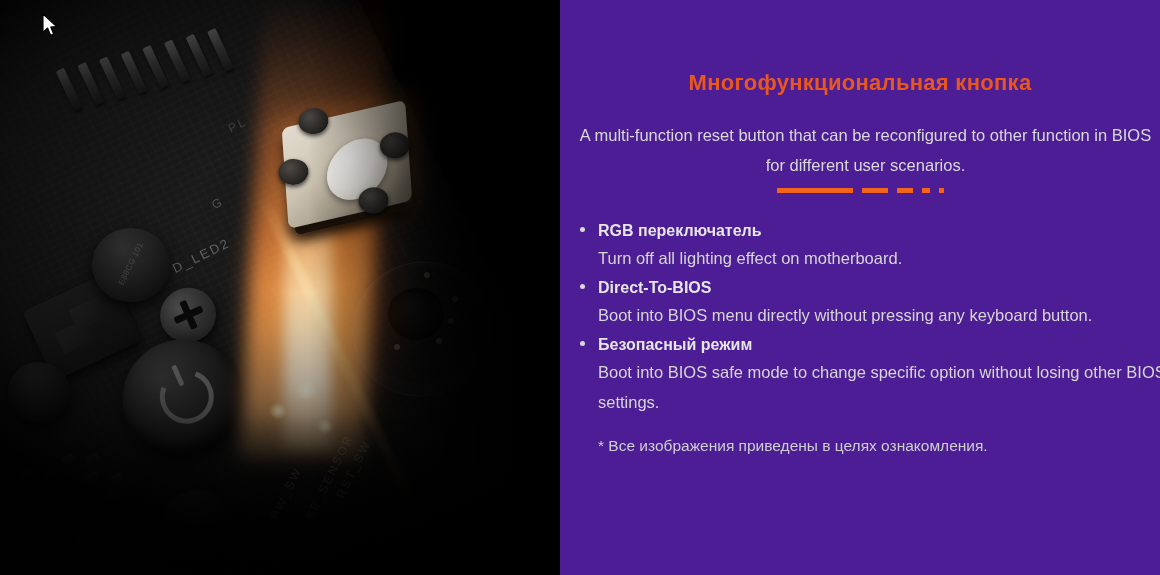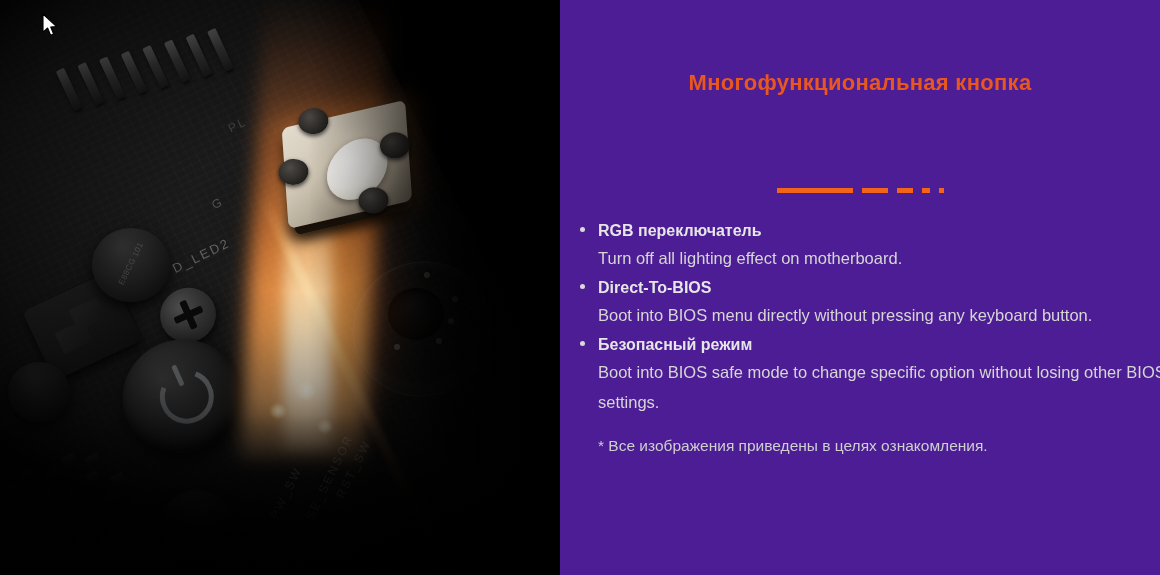--- a/index.html
+++ b/index.html
@@ -586,20 +586,21 @@
   <div class="cursor">
     <svg width="18" height="26" viewBox="0 0 18 26" xmlns="http://www.w3.org/2000/svg">
       <path d="M1,1 L1,19.2 L5.6,15 L8.6,22.2 L11.6,21 L8.7,14 L14.6,13.6 Z" fill="#ffffff" stroke="#000000" stroke-width="1.1" stroke-linejoin="round"></path>
     </svg>
   </div>
 
   <div class="copy-pane">
 
     <div class="headline">Многофункциональная кнопка</div>
 
+    <div class="lede">A multi-function reset button that can be reconfigured to other function in BIOS for different user scenarios.</div>
 
     <div class="divider">
       <span class="dash d1"></span>
       <span class="dash d2"></span>
       <span class="dash d3"></span>
       <span class="dash d4"></span>
       <span class="dash d5"></span>
     </div>
 
     <ul class="features">

